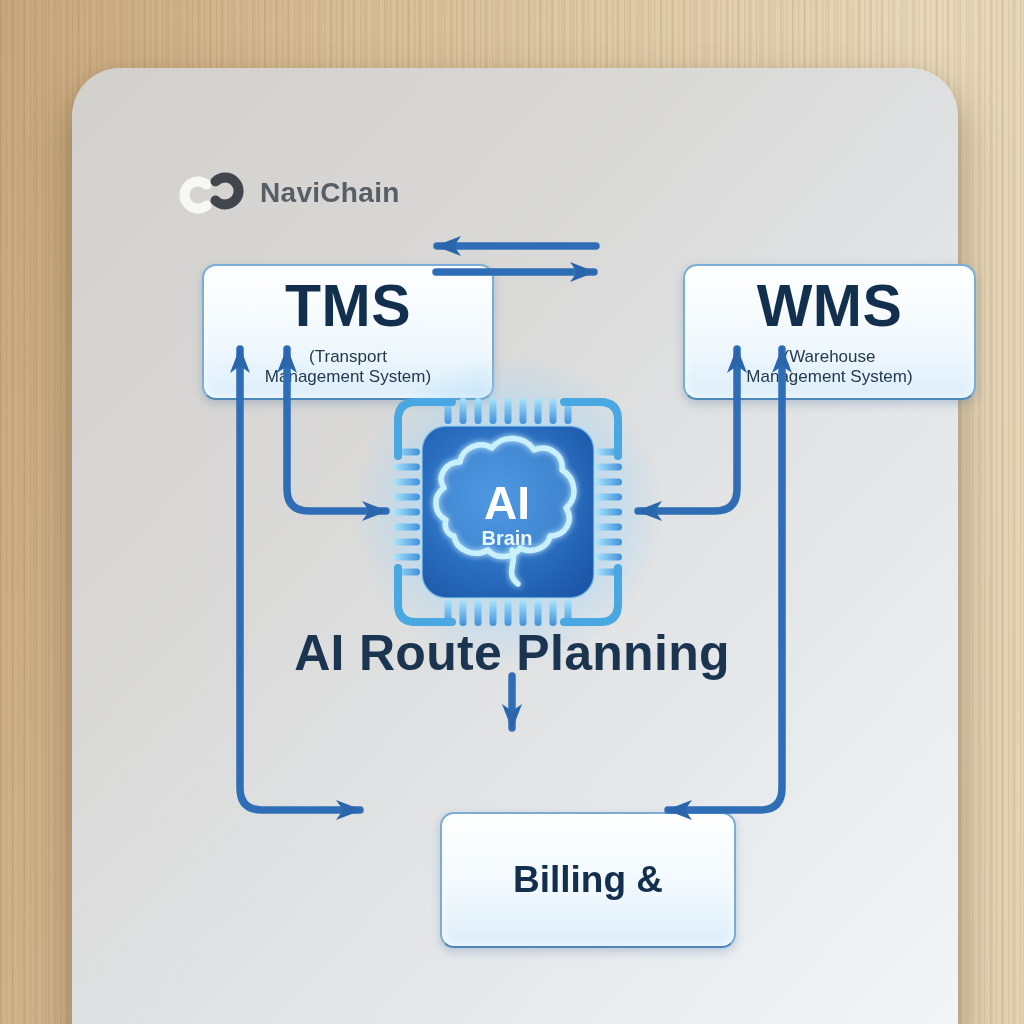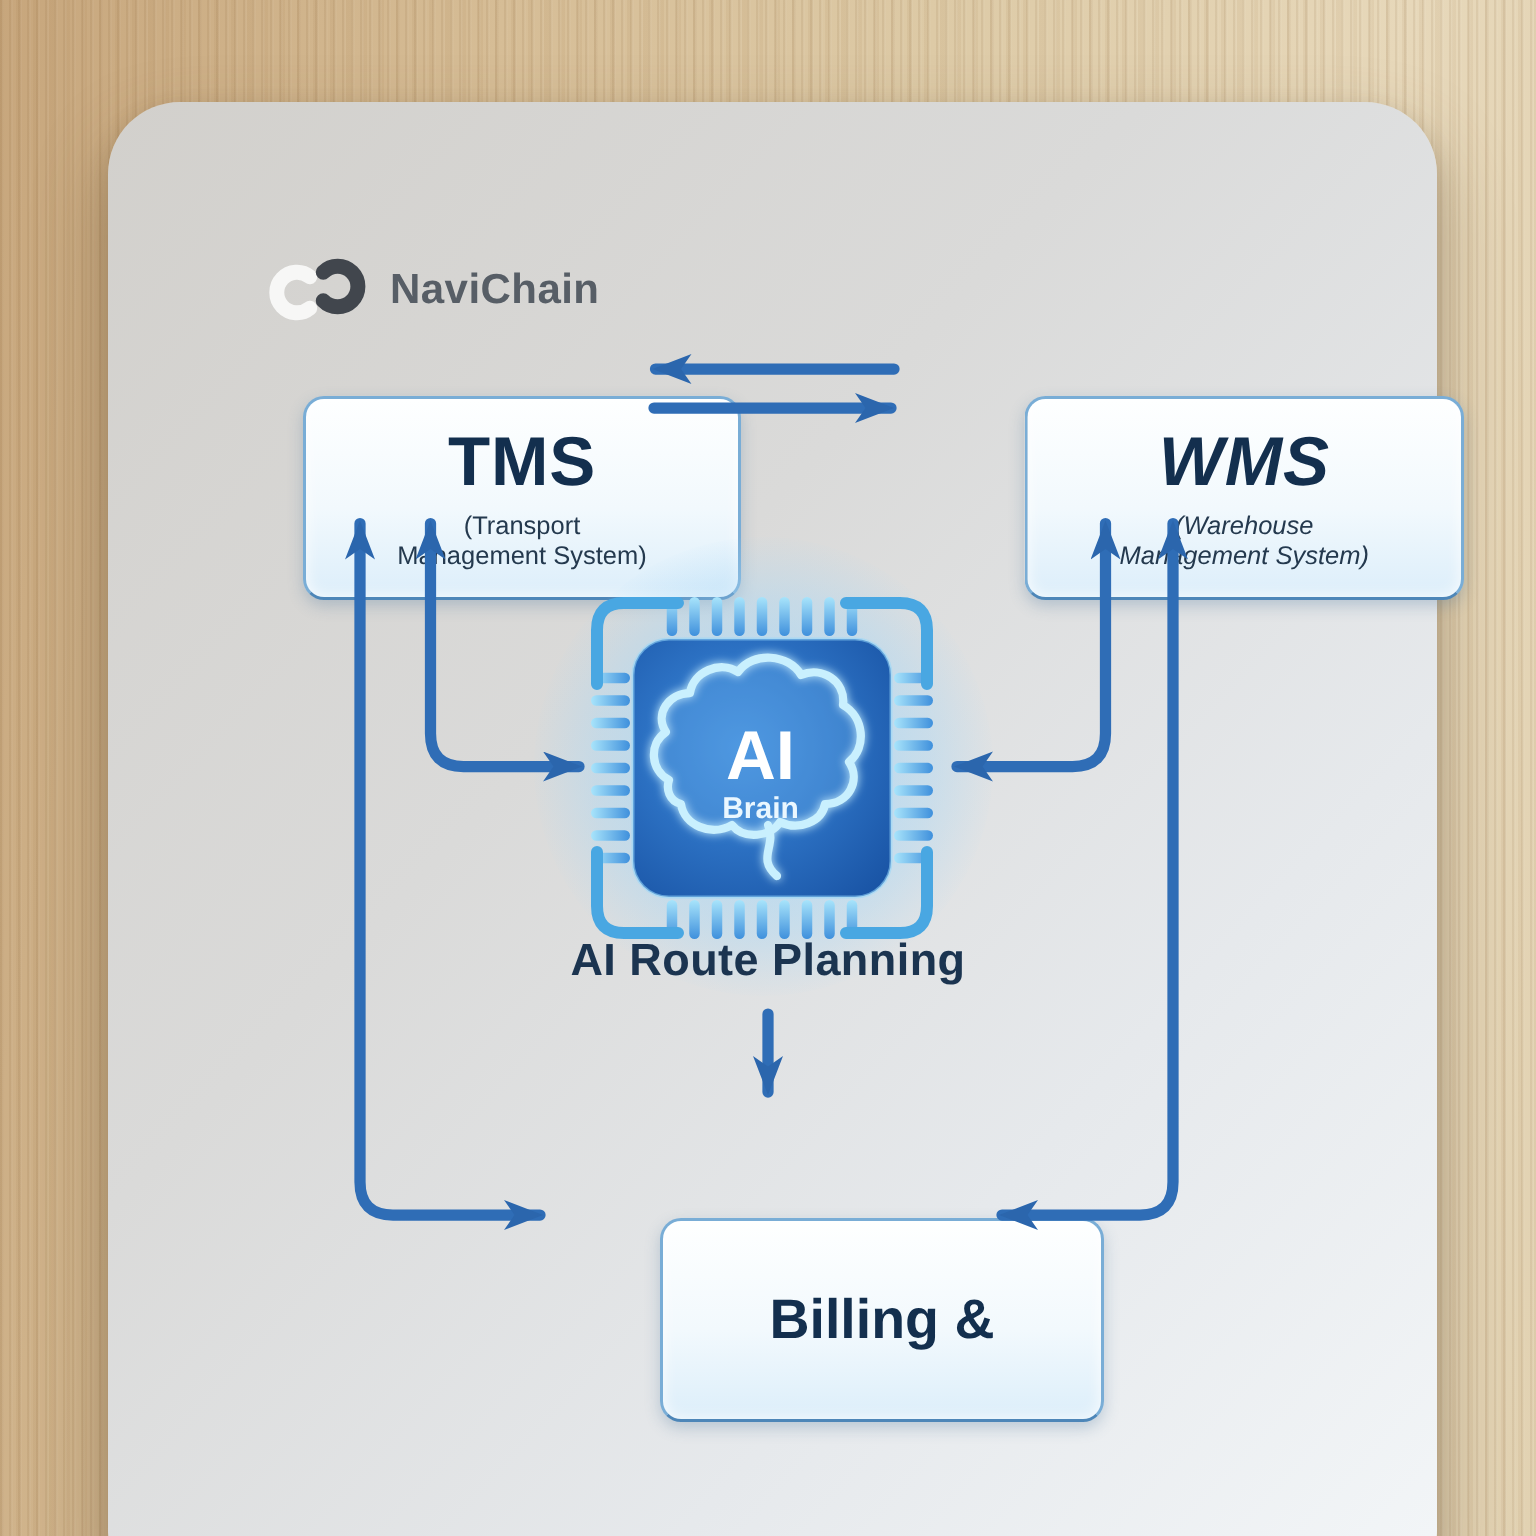--- a/index.html
+++ b/index.html
@@ -20,33 +20,33 @@
   .logo-text{font-size:28px;font-weight:bold;color:#575e66;letter-spacing:0.3px;}
   .node{
     position:absolute;border-radius:14px;
     background:linear-gradient(180deg,#feffff 0%,#f2f9fd 55%,#dceefa 100%);
     border:2px solid #79add6;border-bottom-color:#4d86b8;
     box-shadow:0 4px 10px rgba(70,110,150,0.28), inset 0 0 10px rgba(255,255,255,0.85);
     display:flex;flex-direction:column;align-items:center;justify-content:center;
     text-align:center;
   }
   .node-tms{left:130px;top:196px;width:288px;height:132px;}
-  .node-wms{left:611px;top:196px;width:289px;height:132px;font-style:italic;}
+  .node-wms{left:611px;top:196px;width:289px;height:132px;}
   .node-billing{left:368px;top:744px;width:292px;height:132px;text-align:center;}
-  .node-title{font-size:46px;line-height:1;font-weight:800;color:#132f4e;letter-spacing:0.5px;}
+  .node-title{font-size:59px;line-height:1;font-weight:800;color:#132f4e;letter-spacing:0.5px;}
   .node-sub{font-size:17px;line-height:1.16;color:#24394e;margin-top:11px;}
   .billing-line{font-size:37px;line-height:1.22;font-weight:800;color:#132f4e;}
   .chip-glow{
     position:absolute;left:356px;top:358px;width:306px;height:306px;border-radius:50%;
     background:radial-gradient(circle, rgba(165,215,248,0.95) 0%, rgba(165,215,248,0.38) 52%, rgba(165,215,248,0) 72%);
   }
   .chip{position:absolute;left:388px;top:392px;}
   .caption{
     position:absolute;left:262px;top:624px;width:500px;text-align:center;
-    font-size:30px;font-weight:800;color:#1b3450;letter-spacing:0.3px;
+    font-size:50px;font-weight:800;color:#1b3450;letter-spacing:0.3px;
   }
   .arrows{position:absolute;left:0;top:0;pointer-events:none;}
 </style>
 </head>
 <body>
 
 <div>
   <div class="panel">
 
     <div class="logo">

